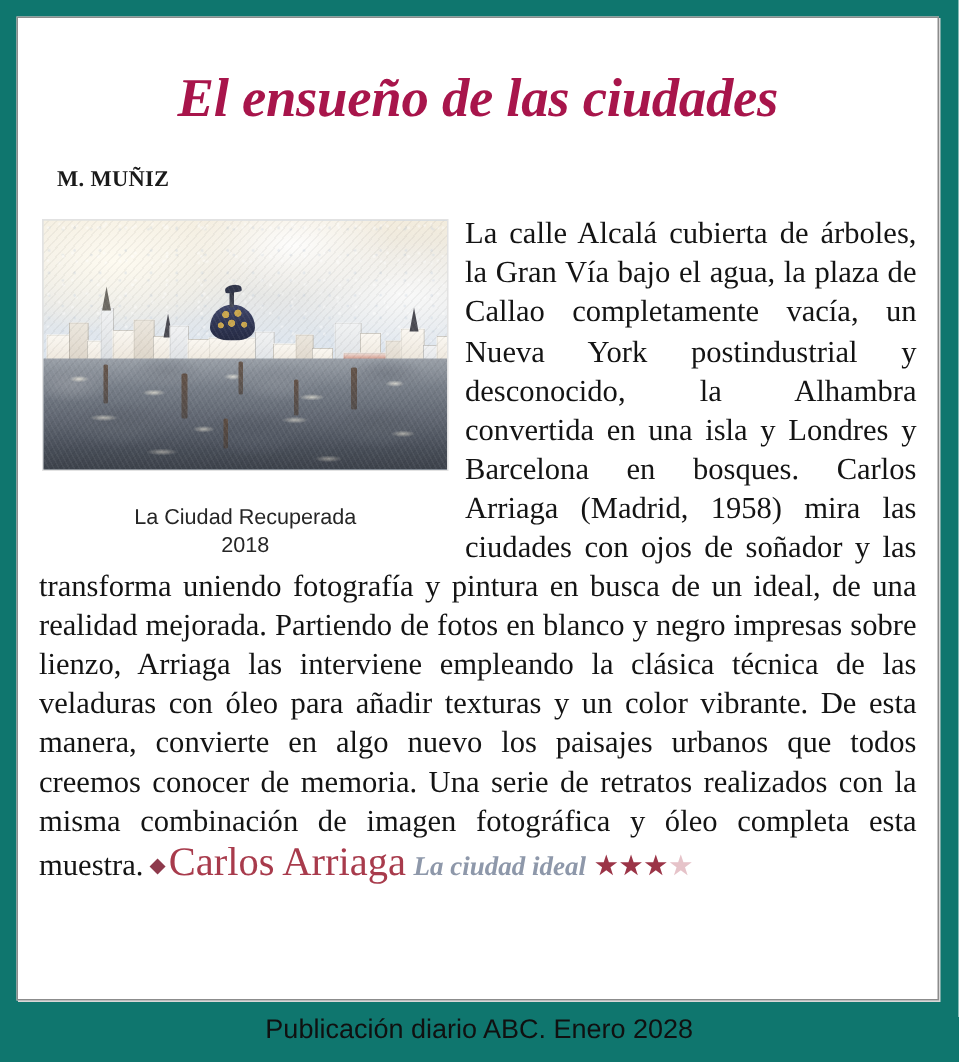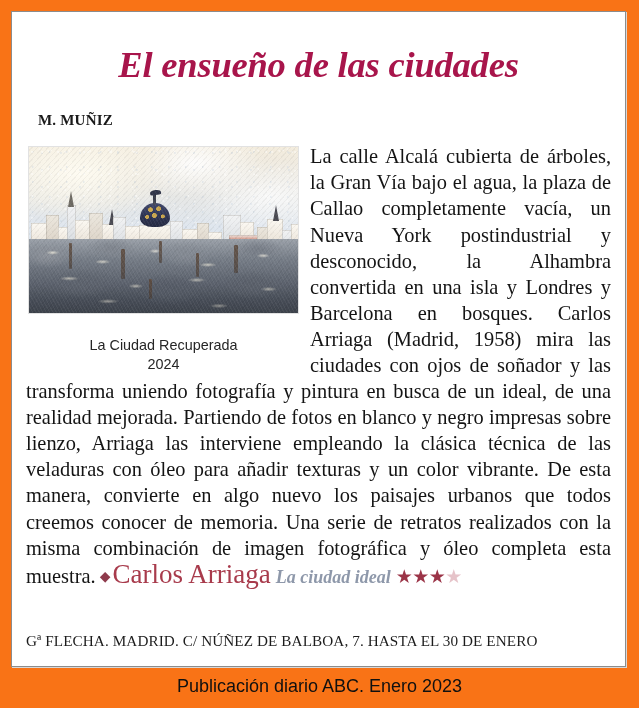--- a/index.html
+++ b/index.html
@@ -11,21 +11,21 @@
     width: 639px;
     height: 708px;
     font-family: "Liberation Serif", serif;
     overflow: hidden;
   }
 
   #page {
     position: relative;
     width: 639px;
     height: 708px;
-    background: #f97316;
+    background: #0f766e;
   }
 
   
   #article-frame {
     position: absolute;
     left: 11px;
     top: 11px;
     width: 615px;
     height: 656px;
     box-sizing: border-box;
@@ -351,27 +351,26 @@
               <div class="trunk" style="left:134px; top:2px;  width:3px; height:22px;"></div>
               <div class="trunk" style="left:171px; top:14px; width:3px; height:24px;"></div>
               <div class="trunk" style="left:209px; top:6px;  width:4px; height:28px;"></div>
               <div class="trunk" style="left:124px; top:40px; width:3px; height:20px;"></div>
             </div>
             <div class="texture"></div>
           </div>
 
           <figcaption id="figure-caption">
             <span>La Ciudad Recuperada</span>
-            <span class="cap-year">2024</span>
+            <span class="cap-year">2018</span>
           </figcaption>
         </figure>
 
         <span>La calle Alcalá cubierta de árboles, la Gran Vía bajo el agua, la plaza de Callao completamente vacía, un Nueva York postindustrial y desconocido, la Alhambra convertida en una isla y Londres y Barcelona en bosques. Carlos Arriaga (Madrid, 1958) mira las ciudades con ojos de soñador y las transforma uniendo fotografía y pintura en busca de un ideal, de una realidad mejorada. Partiendo de fotos en blanco y negro impresas sobre lienzo, Arriaga las interviene empleando la clásica técnica de las veladuras con óleo para añadir texturas y un color vibrante. De esta manera, convierte en algo nuevo los paisajes urbanos que todos creemos conocer de memoria. Una serie de retratos realizados con la misma combinación de imagen fotográfica y óleo completa esta muestra.</span><span class="sep-diamond">◆</span><span class="artist-name">Carlos Arriaga</span><span class="work-title">La ciudad ideal</span><span class="stars"><span class="star-on">★★★</span><span class="star-off">★</span></span>
       </div>
 
-      <p id="venue-line">Gª FLECHA. MADRID. C/ NÚÑEZ DE BALBOA, 7. HASTA EL 30 DE ENERO</p>
 
     </div>
   </div>
 
-  <p id="source-line">Publicación diario ABC. Enero 2023</p>
+  <p id="source-line">Publicación diario ABC. Enero 2028</p>
 
 </div>
 
 </body></html>

